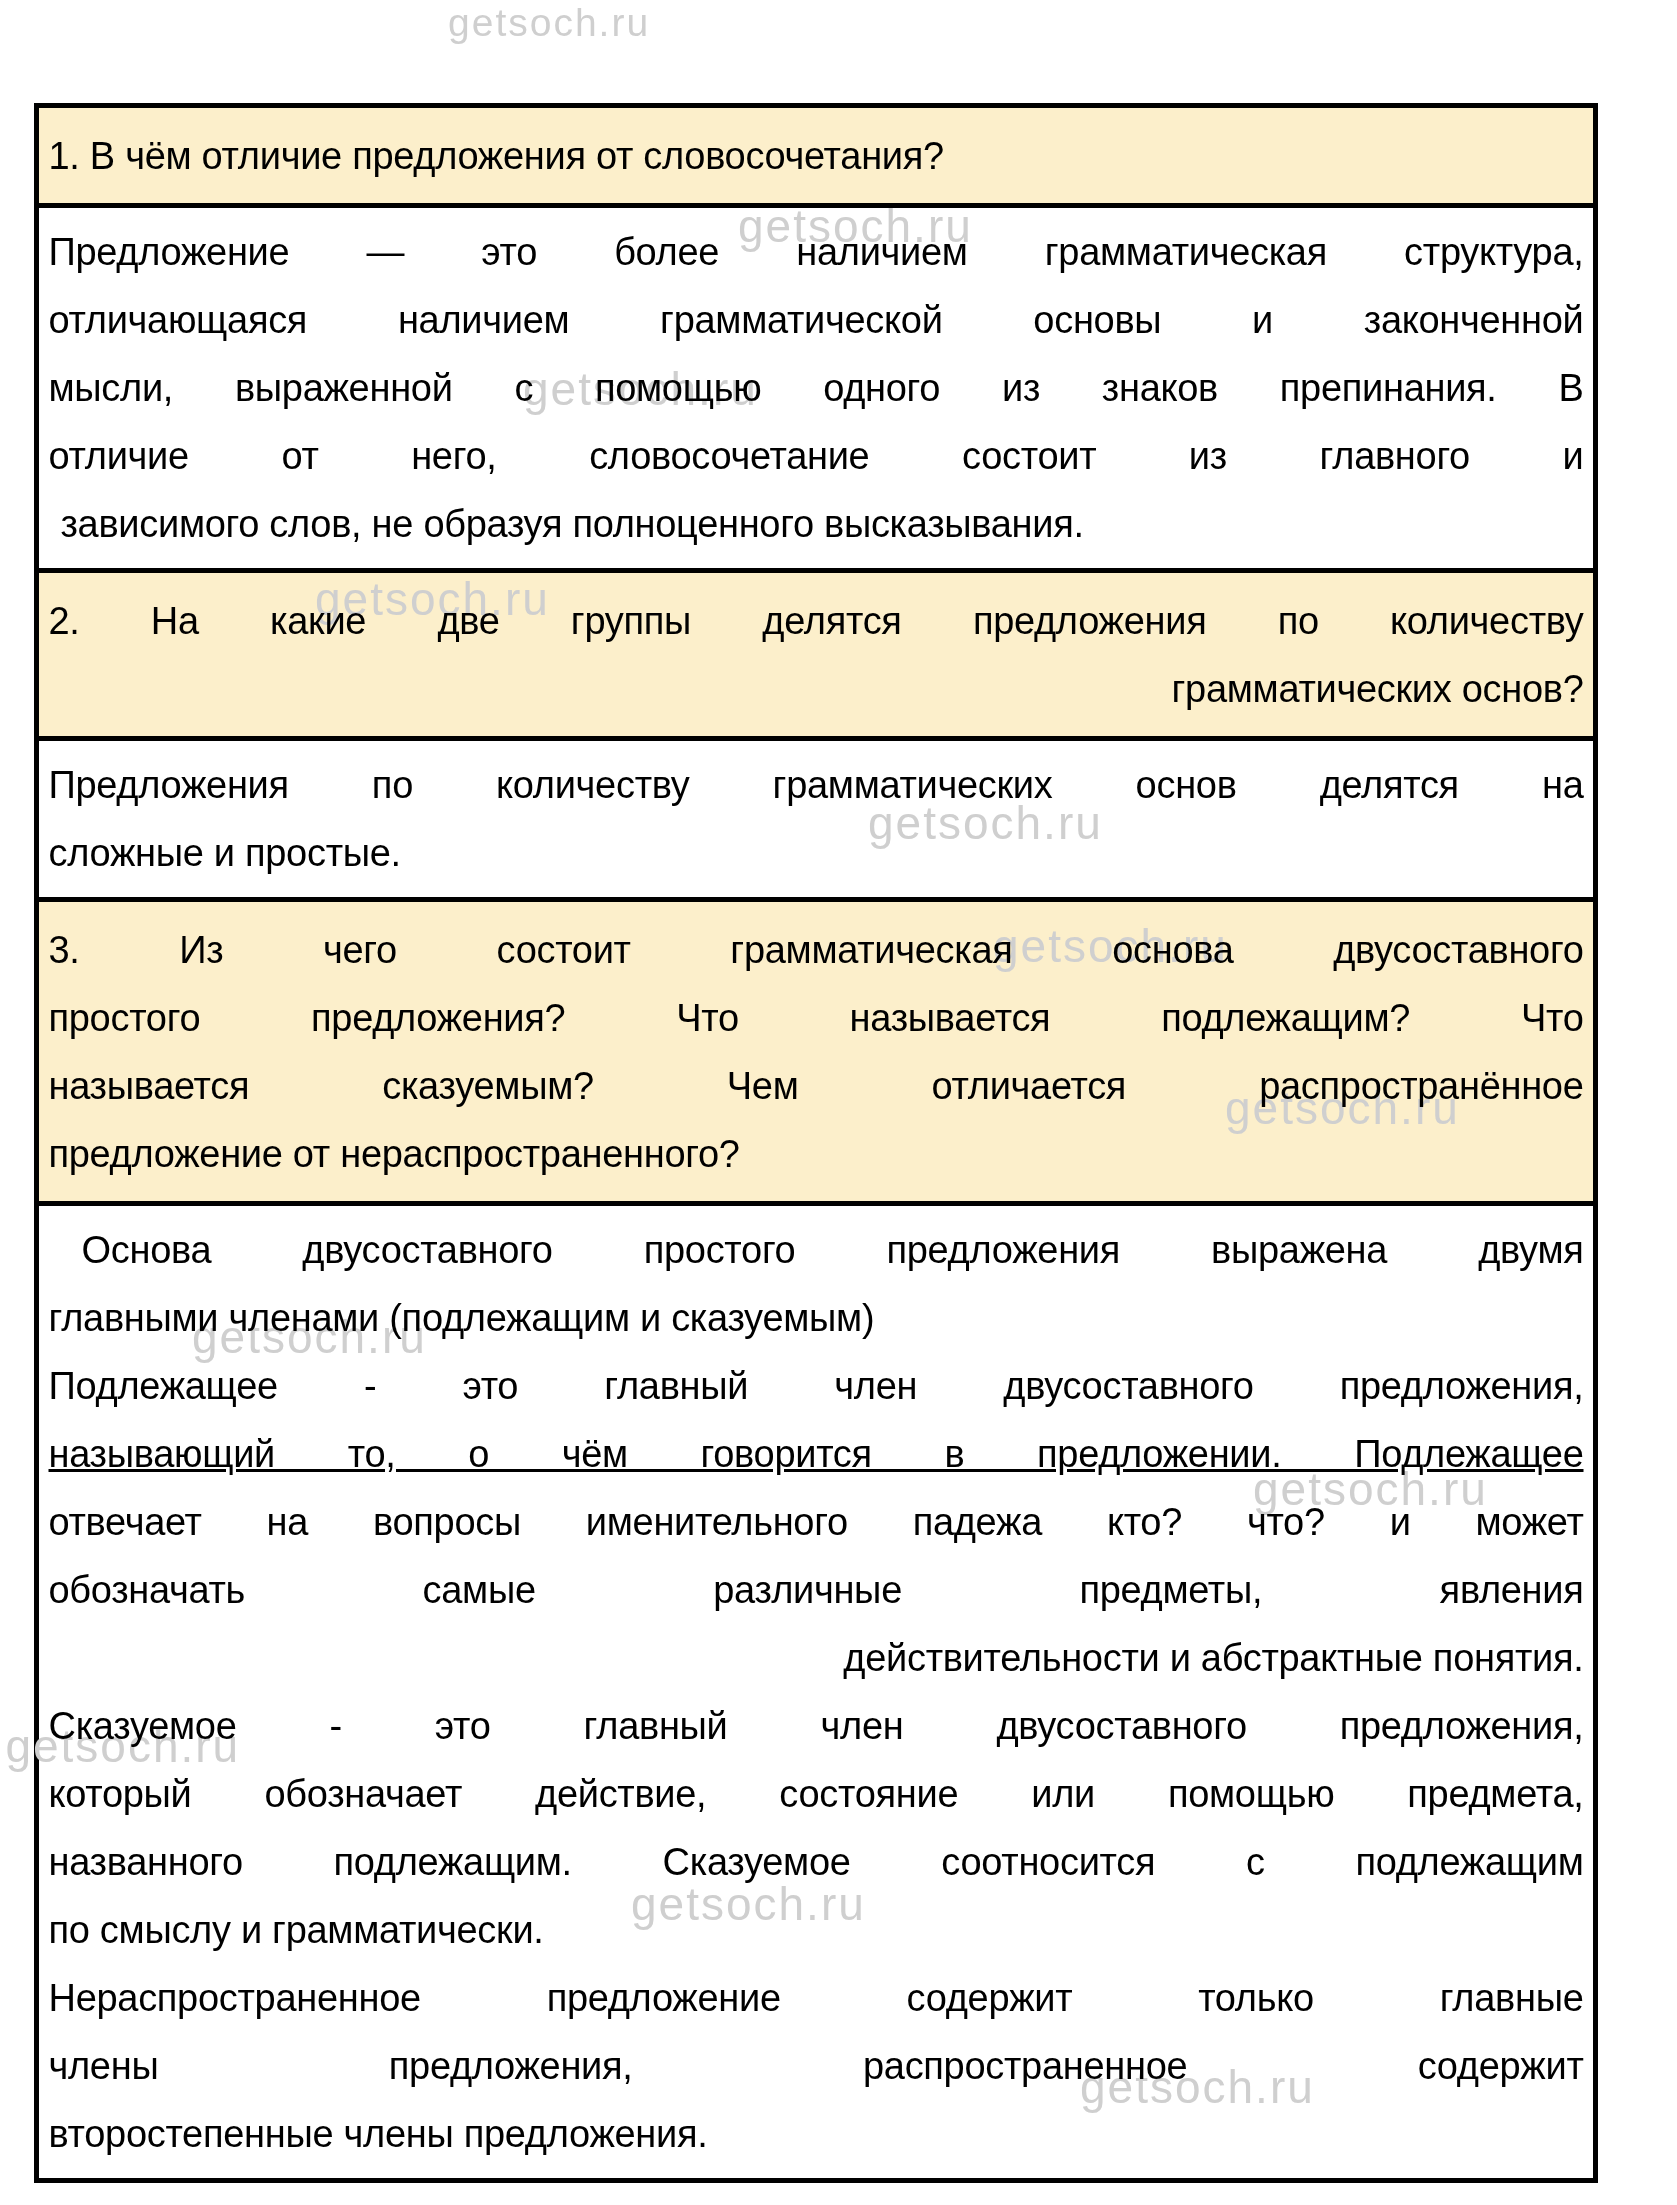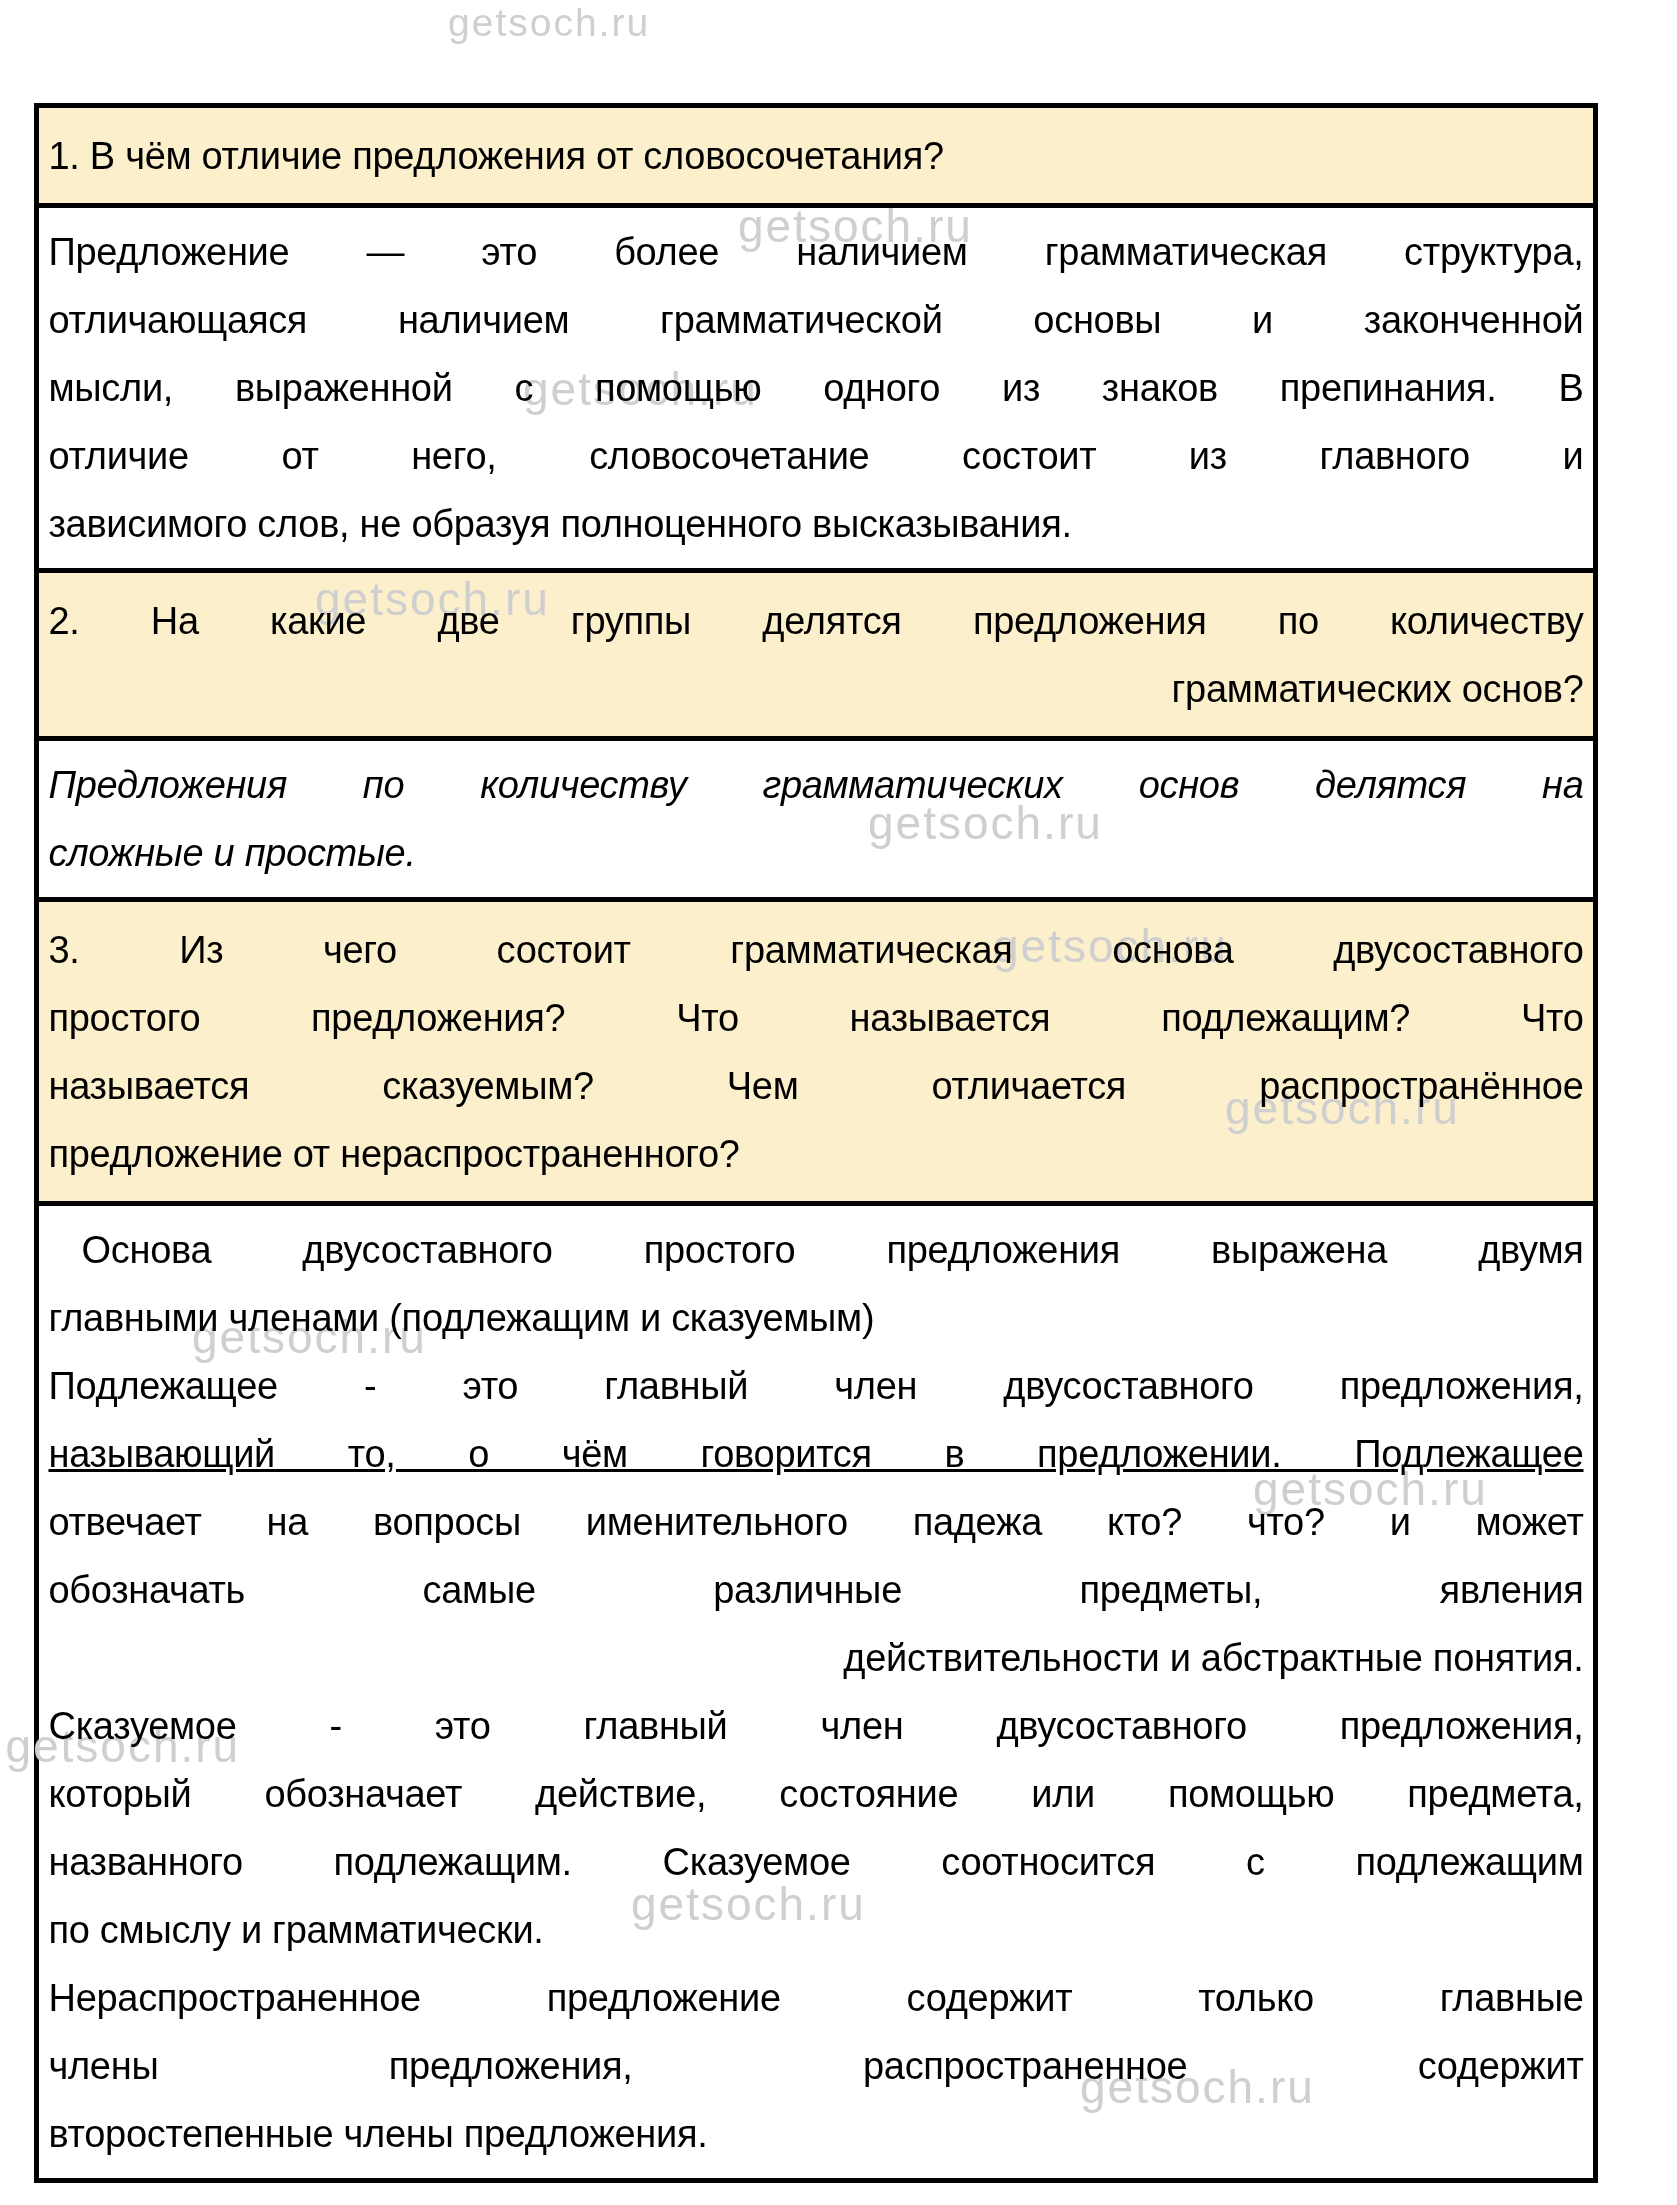--- a/index.html
+++ b/index.html
@@ -75,27 +75,27 @@
     </div>
   <div id="qa-table" style="border-color: rgb(0, 0, 0);">
       <div class="row row-question" style="background: rgb(252, 239, 203);">
         <div class="text-line plain" style="color: rgb(0, 0, 0);">1. В чём отличие предложения от словосочетания?</div>
       </div>
       <div class="row row-answer" style="background: rgb(255, 255, 255);">
         <div class="text-line justify" style="color: rgb(0, 0, 0);">Предложение — это более наличием грамматическая структура,</div>
         <div class="text-line justify" style="color: rgb(0, 0, 0);">отличающаяся наличием грамматической основы и законченной</div>
         <div class="text-line justify" style="color: rgb(0, 0, 0);">мысли, выраженной с помощью одного из знаков препинания. В</div>
         <div class="text-line justify" style="color: rgb(0, 0, 0);">отличие от него, словосочетание состоит из главного и</div>
-        <div class="text-line plain" style="color: rgb(0, 0, 0);">зависимого слов, не образуя полноценного высказывания.</div>
+        <div class="text-line plain" style="color: rgb(0, 0, 0); margin-left: 12px;">зависимого слов, не образуя полноценного высказывания.</div>
       </div>
       <div class="row row-question" style="background: rgb(252, 239, 203);">
         <div class="text-line justify" style="color: rgb(0, 0, 0);">2. На какие две группы делятся предложения по количеству</div>
         <div class="text-line plain" style="color: rgb(0, 0, 0); text-align: right;">грамматических основ?</div>
       </div>
-      <div class="row row-answer" style="background: rgb(255, 255, 255); font-style: italic;">
+      <div class="row row-answer" style="background: rgb(255, 255, 255);">
         <div class="text-line justify" style="color: rgb(0, 0, 0);">Предложения по количеству грамматических основ делятся на</div>
         <div class="text-line plain" style="color: rgb(0, 0, 0);">сложные и простые.</div>
       </div>
       <div class="row row-question" style="background: rgb(252, 239, 203);">
         <div class="text-line justify" style="color: rgb(0, 0, 0);">3. Из чего состоит грамматическая основа двусоставного</div>
         <div class="text-line justify" style="color: rgb(0, 0, 0);">простого предложения? Что называется подлежащим? Что</div>
         <div class="text-line justify" style="color: rgb(0, 0, 0);">называется сказуемым? Чем отличается распространённое</div>
         <div class="text-line plain" style="color: rgb(0, 0, 0);">предложение от нераспространенного?</div>
       </div>
       <div class="row row-answer" style="background: rgb(255, 255, 255);">

